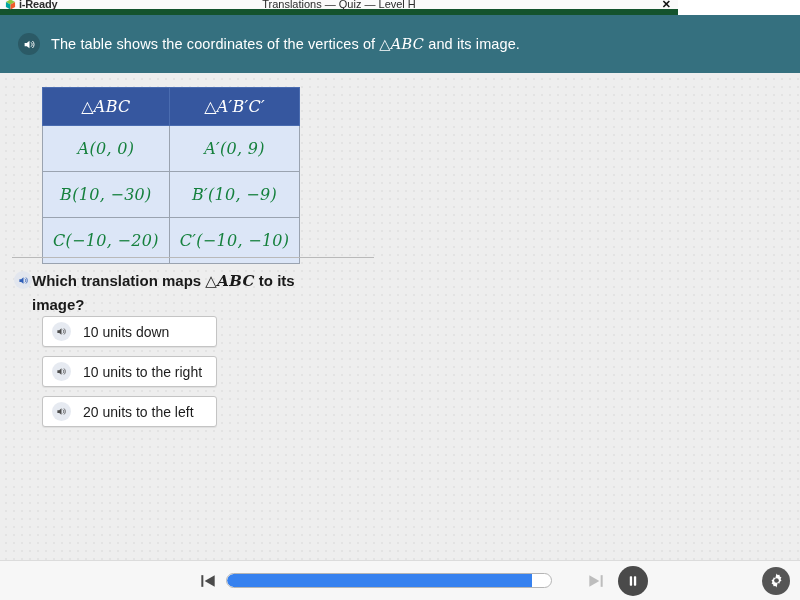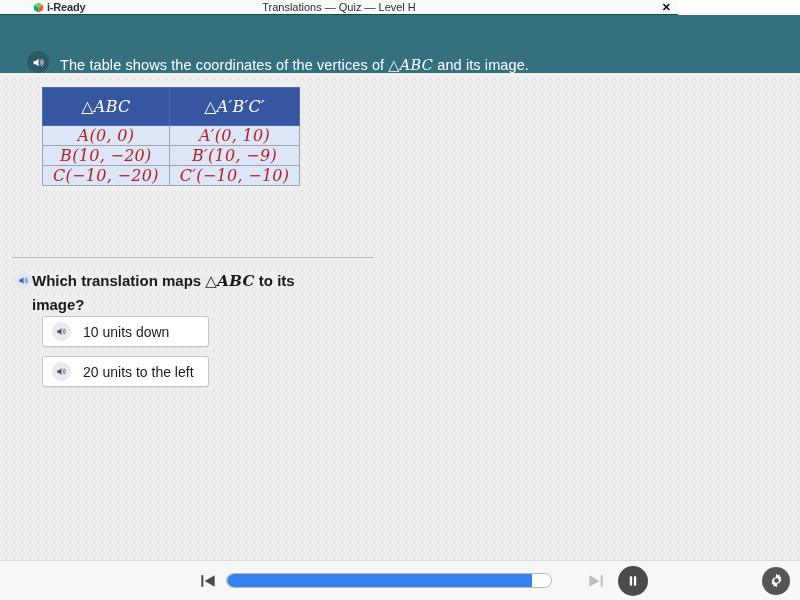--- a/index.html
+++ b/index.html
@@ -16,24 +16,23 @@
     position: relative;
   }
 
   
   #titlebar {
     position: absolute;
     top: 0; left: 0;
     width: 678px;
     height: 15px;
     background: #fafafa;
-    border-bottom: 1px solid #14532d;
-    display: flex;
-    align-items: center;
-    padding-left: 28px;
+    border-bottom: 6px solid #14532d;
+    display: flex;
+    align-items: center;
   }
   #logo-wrap {
     display: flex;
     align-items: center;
     gap: 3px;
     margin-left: 5px;
   }
   #cube-icon { width: 11px; height: 11px; display: block; }
   #logo-text {
     font-size: 11px;
@@ -61,22 +60,22 @@
   }
 
   
   #banner {
     position: absolute;
     top: 15px; left: 0;
     width: 800px;
     height: 58px;
     background: #35707f;
     display: flex;
-    align-items: flex-end;
-    padding-left: 27px;
+    align-items: center;
+    padding-left: 18px;
   }
   .spk {
     flex: 0 0 auto;
     border-radius: 50%;
     display: flex;
     align-items: center;
     justify-content: center;
   }
   .spk svg { display: block; }
   #banner-speaker {
@@ -117,24 +116,24 @@
     color: #ffffff;
     border: 1px solid #4a6cb0;
     font-weight: normal;
     font-size: 16px;
     padding: 9px 14px;
     text-align: center;
     white-space: nowrap;
   }
   #coord-table td {
     background: #dce6f7;
-    color: #b91c1c;
+    color: #15803d;
     border: 1px solid #9aa3b0;
     font-size: 16px;
-    padding: 0 10px;
+    padding: 13px 10px;
     text-align: center;
     white-space: nowrap;
   }
 
   
   #divider {
     position: absolute;
     top: 184px; left: 12px;
     width: 362px;
     height: 1px;
@@ -291,24 +290,24 @@
   <table id="coord-table">
     <thead>
       <tr>
         <th class="mathvar">△ABC</th>
         <th class="mathvar">△A′B′C′</th>
       </tr>
     </thead>
     <tbody>
       <tr>
         <td class="mathvar">A(0, 0)</td>
-        <td class="mathvar">A′(0, 10)</td>
+        <td class="mathvar">A′(0, 9)</td>
       </tr>
       <tr>
-        <td class="mathvar">B(10, −20)</td>
+        <td class="mathvar">B(10, −30)</td>
         <td class="mathvar">B′(10, −9)</td>
       </tr>
       <tr>
         <td class="mathvar">C(−10, −20)</td>
         <td class="mathvar">C′(−10, −10)</td>
       </tr>
     </tbody>
   </table>
 
   <div id="divider"></div>
@@ -333,20 +332,30 @@
         <svg width="11" height="11" viewBox="0 0 24 24" fill="#4d4d4d">
           <path d="M3 9v6h4l5 4V5L7 9H3z"></path>
           <path d="M15.5 8.5a4.5 4.5 0 0 1 0 7" stroke="#4d4d4d" stroke-width="1.8" fill="none" stroke-linecap="round"></path>
           <path d="M18 6a8 8 0 0 1 0 12" stroke="#4d4d4d" stroke-width="1.8" fill="none" stroke-linecap="round"></path>
         </svg>
       </div>
       <span class="option-label">10 units down</span>
     </div>
 
 
+    <div class="option">
+      <div class="spk option-speaker">
+        <svg width="11" height="11" viewBox="0 0 24 24" fill="#4d4d4d">
+          <path d="M3 9v6h4l5 4V5L7 9H3z"></path>
+          <path d="M15.5 8.5a4.5 4.5 0 0 1 0 7" stroke="#4d4d4d" stroke-width="1.8" fill="none" stroke-linecap="round"></path>
+          <path d="M18 6a8 8 0 0 1 0 12" stroke="#4d4d4d" stroke-width="1.8" fill="none" stroke-linecap="round"></path>
+        </svg>
+      </div>
+      <span class="option-label">10 units to the right</span>
+    </div>
 
     <div class="option">
       <div class="spk option-speaker">
         <svg width="11" height="11" viewBox="0 0 24 24" fill="#4d4d4d">
           <path d="M3 9v6h4l5 4V5L7 9H3z"></path>
           <path d="M15.5 8.5a4.5 4.5 0 0 1 0 7" stroke="#4d4d4d" stroke-width="1.8" fill="none" stroke-linecap="round"></path>
           <path d="M18 6a8 8 0 0 1 0 12" stroke="#4d4d4d" stroke-width="1.8" fill="none" stroke-linecap="round"></path>
         </svg>
       </div>
       <span class="option-label">20 units to the left</span>

